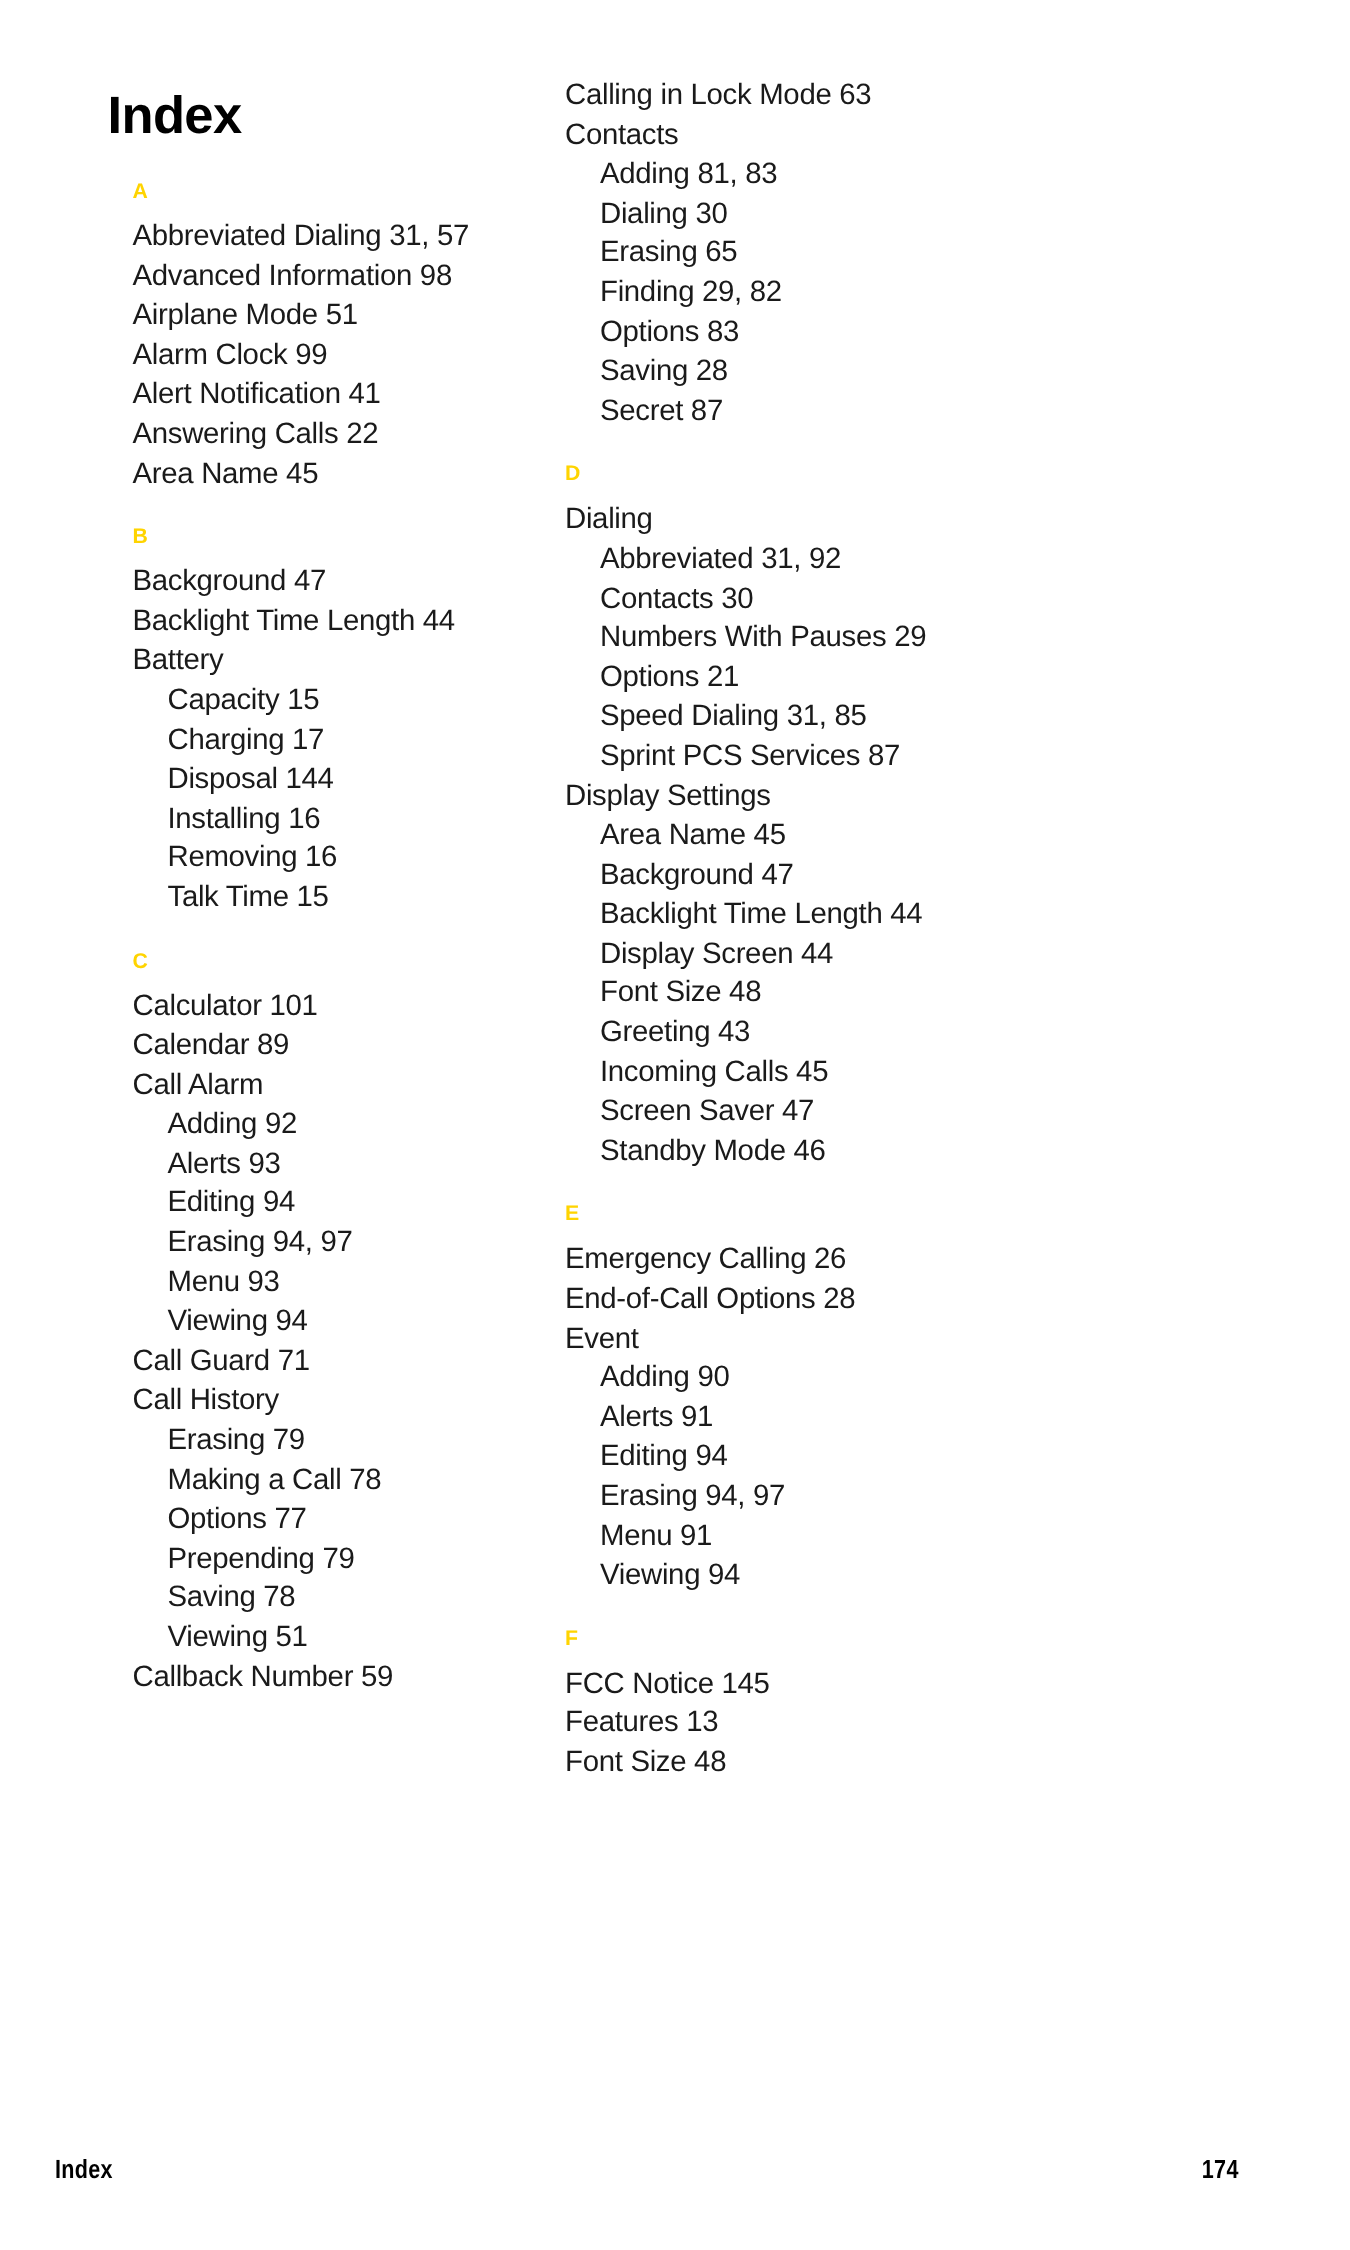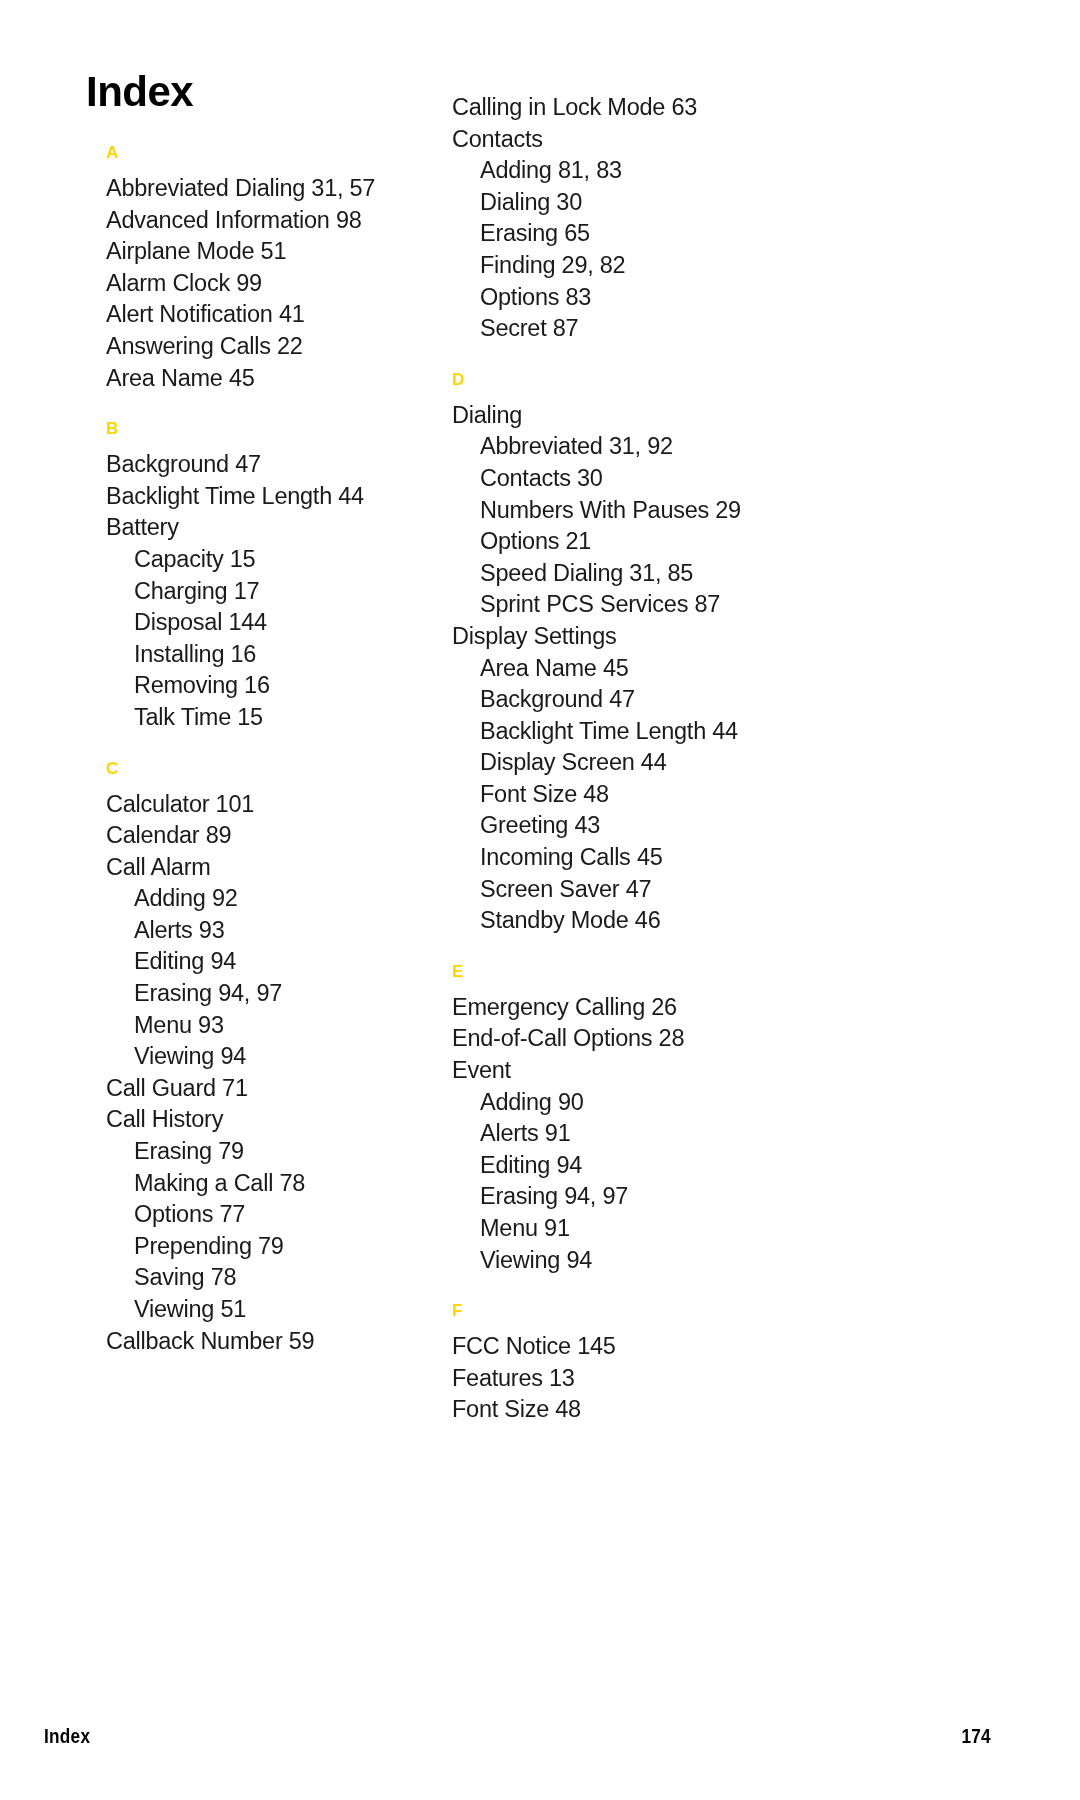--- a/index.html
+++ b/index.html
@@ -50,21 +50,20 @@
   }
   .column-left {
     width: 430px;
     padding-left: 106px;
     padding-top: 84px;
   }
   .column-right {
     width: 530px;
     padding-left: 22px;
     padding-top: 0px;
-    margin-top: 32px;
   }
 
   
   .section-letter {
     font-size: 17px;
     font-weight: bold;
     color: #FFD400;
     line-height: 1;
     margin-top: 26px;
     margin-bottom: 12px;
@@ -161,20 +160,21 @@
         <div class="entry level-0">Callback Number 59</div>
       </div>
     <div class="column column-right">
         <div class="entry level-0">Calling in Lock Mode 63</div>
         <div class="entry level-0">Contacts</div>
         <div class="entry level-1">Adding 81, 83</div>
         <div class="entry level-1">Dialing 30</div>
         <div class="entry level-1">Erasing 65</div>
         <div class="entry level-1">Finding 29, 82</div>
         <div class="entry level-1">Options 83</div>
+        <div class="entry level-1">Saving 28</div>
         <div class="entry level-1">Secret 87</div>
         <div class="section-letter">D</div>
         <div class="entry level-0">Dialing</div>
         <div class="entry level-1">Abbreviated 31, 92</div>
         <div class="entry level-1">Contacts 30</div>
         <div class="entry level-1">Numbers With Pauses 29</div>
         <div class="entry level-1">Options 21</div>
         <div class="entry level-1">Speed Dialing 31, 85</div>
         <div class="entry level-1">Sprint PCS Services 87</div>
         <div class="entry level-0">Display Settings</div>

